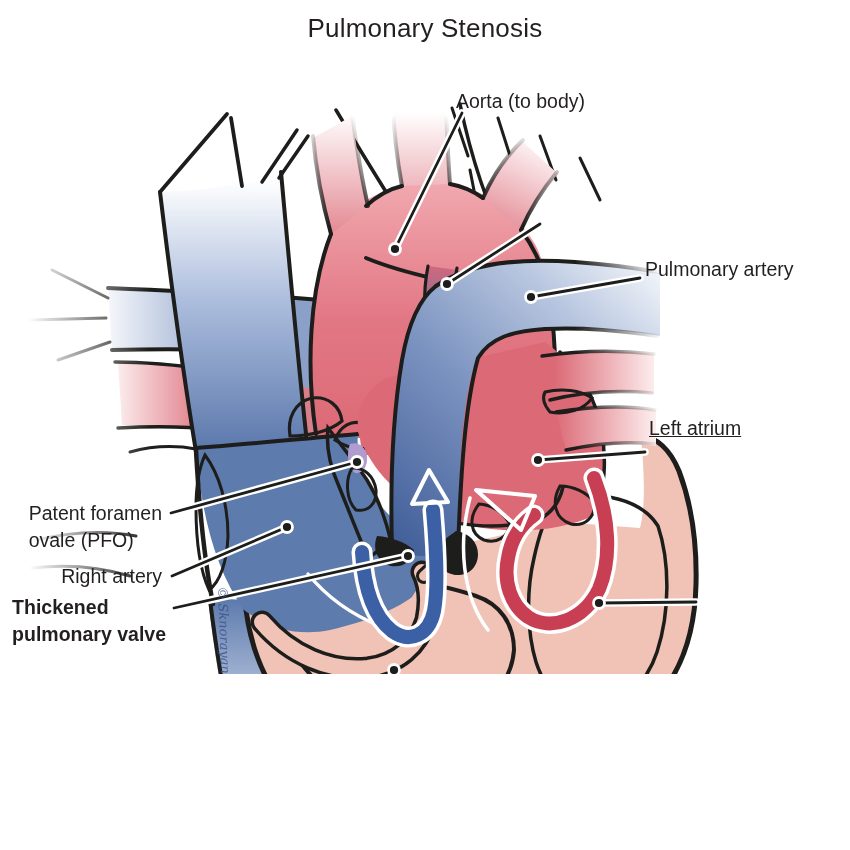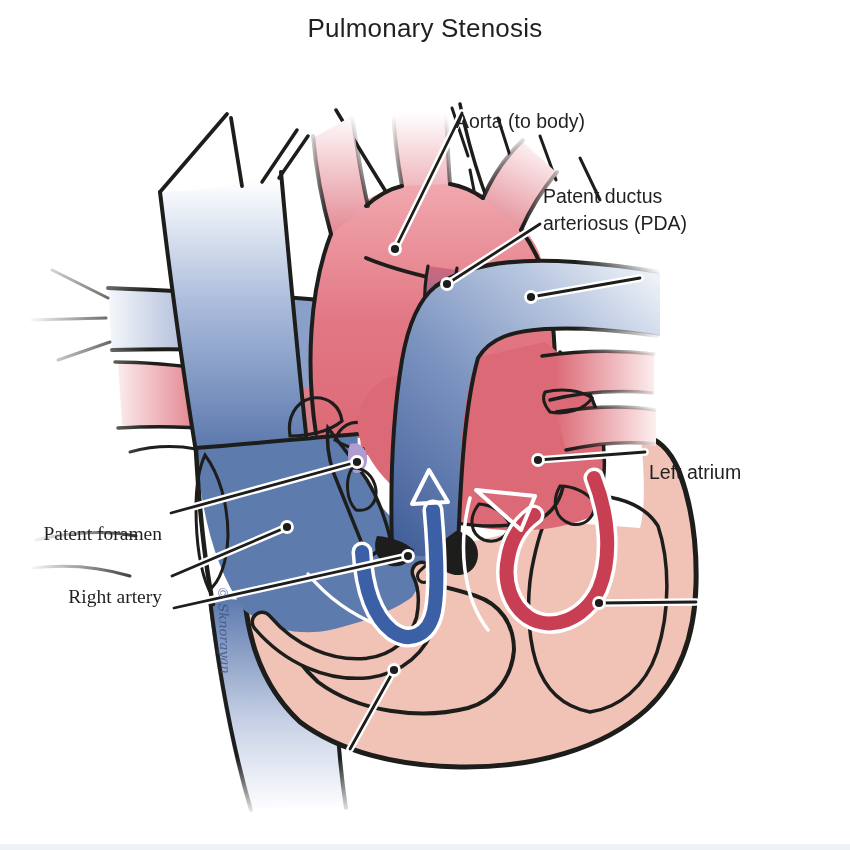--- a/index.html
+++ b/index.html
@@ -2,33 +2,33 @@
 <html style="--right-heart-blue: #5e7bae; --left-heart-red: #dc6a76; --lv-red: #d15667; --heart-wall-salmon: #f0c3b6; --aorta-pink: #e27784; --pa-blue-dark: #3f5c97; --pfo-purple: #b19cd0; --outline-ink: #1d1d1b; --arrow-blue: #3c60a6; --arrow-red: #c83e52; --label-ink: #231f20;"><head>
 <meta charset="utf-8">
 <style>
   :root{
     --right-heart-blue:#5e7bae; --left-heart-red:#dc6a76; --lv-red:#d15667;
     --heart-wall-salmon:#f0c3b6; --aorta-pink:#e27784; --pa-blue-dark:#3f5c97;
     --pfo-purple:#b19cd0; --outline-ink:#1d1d1b; --arrow-blue:#3c60a6; --arrow-red:#c83e52;
     --label-ink:#231f20;
   }
   html,body{margin:0;padding:0;background:#fff;}
-  .page{position:relative;width:850px;height:850px;background:#ffffff;overflow:hidden;
+  .page{position:relative;width:850px;height:674px;background:#ffffff;overflow:hidden;
         font-family:"Liberation Sans",sans-serif;}
   .page svg{position:absolute;left:0;top:0;}
   .title{position:absolute;top:13px;left:0;width:100%;text-align:center;
          font-size:26px;color:var(--label-ink);letter-spacing:.2px;}
   .lbl{position:absolute;font-size:19.5px;line-height:27px;color:var(--label-ink);
-       white-space:nowrap;margin-top:20px;}
-  .lbl.right{text-align:left;font-family:Liberation Serif, serif;}
+       white-space:nowrap;}
+  .lbl.right{text-align:left;}
   .lbl.bold{font-weight:bold;}
   .lbl-aorta{left:456px;top:88px;}
   .lbl-pda{left:543px;top:163px;}
   .lbl-pa{left:645px;top:256px;}
-  .lbl-la{left:649px;top:439px;}
+  .lbl-la{left:649px;top:415px;text-decoration:underline;}
   .lbl-pfo{right:688px;top:500px;}
   .lbl-ra{right:688px;top:563px;}
   .lbl-valve{right:684px;top:594px;}
   .lbl-lv{left:701px;top:589px;}
   .lbl-rv{left:330px;top:756px;}
   .signature{position:absolute;left:230px;top:586px;transform:rotate(88deg);
              transform-origin:0 0;font-family:"DejaVu Serif",serif;font-style:italic;
              font-size:13px;color:#3b4f86;opacity:.8;white-space:nowrap;}
   
   .f-rblue{fill:var(--right-heart-blue)} .f-lred{fill:var(--left-heart-red)}
@@ -322,31 +322,33 @@
           <circle cx="394" cy="670" r="5.5" class="f-ink" stroke="#fff" stroke-width="2.8"></circle>
         </g>
   </g>
 </svg>
 
 <div class="title">Pulmonary Stenosis</div>
 
 <div class="lbl lbl-aorta">
   <div>Aorta (to body)</div>
 </div>
-<div class="lbl lbl-pda">
-  <div>Patent ductus</div>
-  <div>arteriosus (PDA)</div>
-</div>
 <div class="lbl lbl-pa">
+  <div>Pulmonary artery</div>
 </div>
 <div class="lbl lbl-la">
   <div>Left atrium</div>
 </div>
 <div class="lbl right lbl-pfo">
   <div>Patent foramen</div>
+  <div>ovale (PFO)</div>
 </div>
 <div class="lbl right lbl-ra">
   <div>Right artery</div>
 </div>
+<div class="lbl right bold lbl-valve">
+  <div>Thickened</div>
+  <div>pulmonary valve</div>
+</div>
 
 <div class="signature">© Sknorayan</div>
 
 </div>
 
 </body></html>

